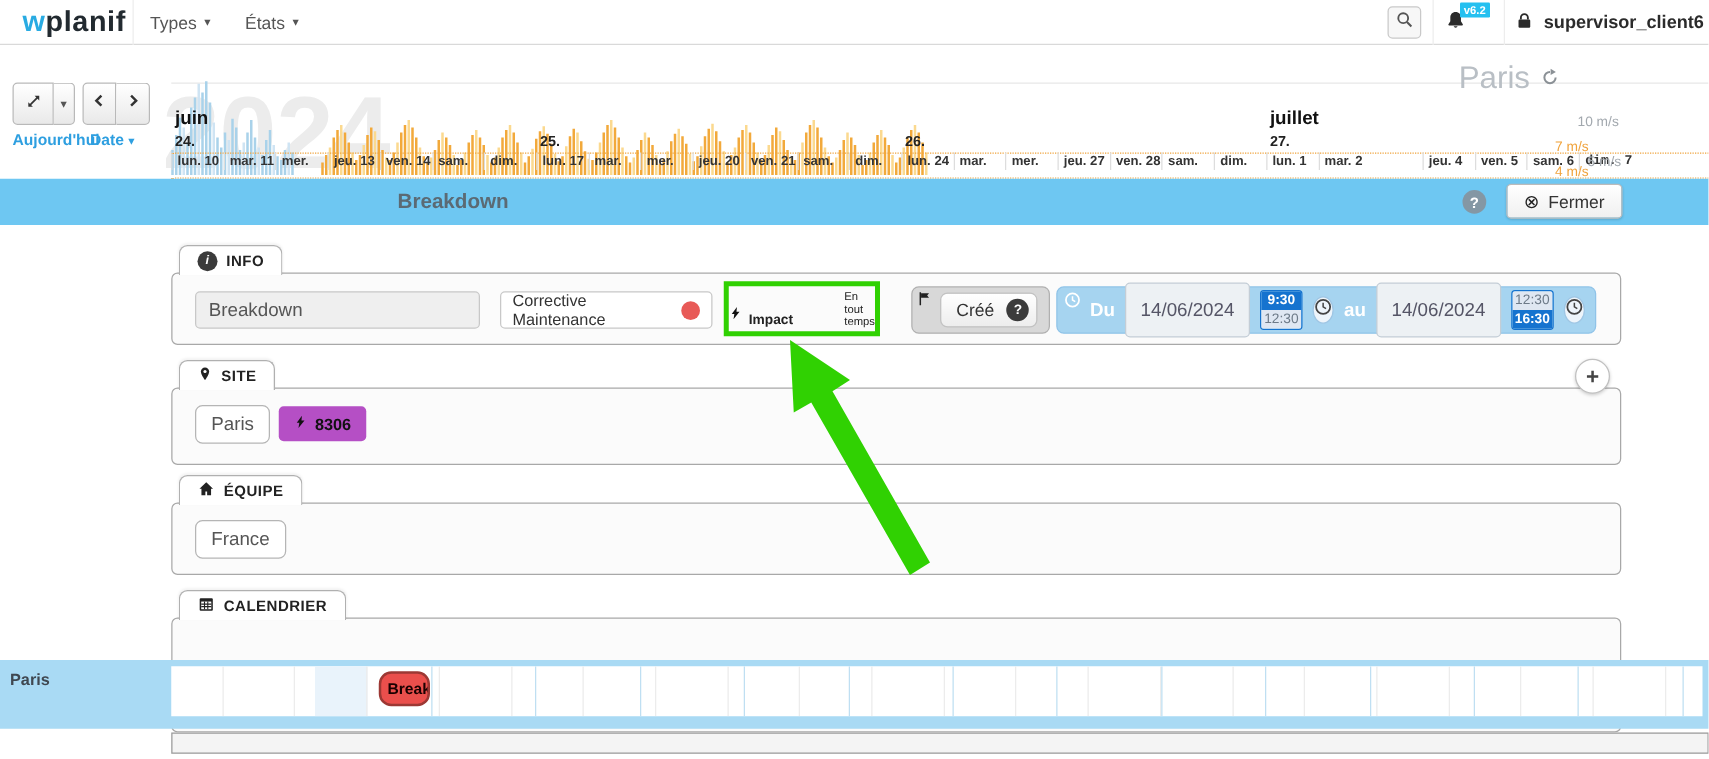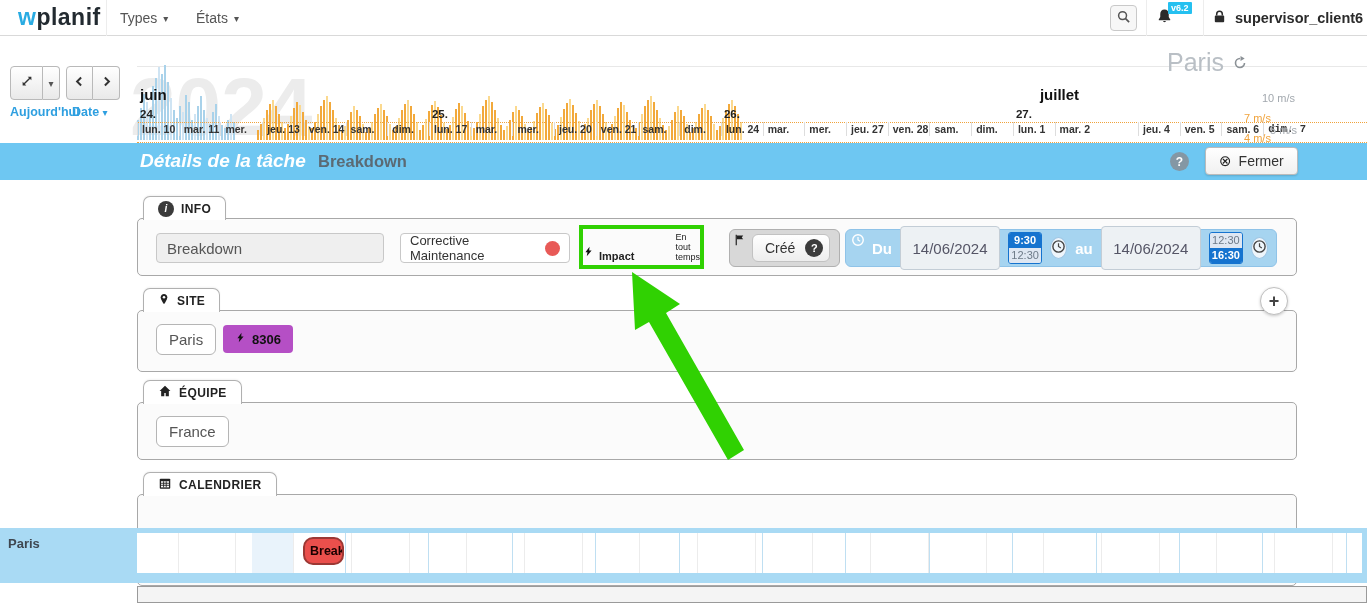--- a/index.html
+++ b/index.html
@@ -442,31 +442,30 @@
       <span class="day-label" style="left: 1096.33px; margin-top: 48px;">mer. 3</span>
       <span class="day-label" style="left: 1138.04px;">jeu. 4</span>
       <span class="day-label" style="left: 1179.75px;">ven. 5</span>
       <span class="day-label" style="left: 1221.46px;">sam. 6</span>
       <span class="day-label" style="left: 1263.17px; font-family: Liberation Mono, monospace;">dim. 7</span>
       <span class="week-label" style="left: 140px;">24.</span>
       <span class="week-label" style="left: 431.97px;">25.</span>
       <span class="week-label" style="left: 723.94px;">26.</span>
       <span class="week-label" style="left: 1015.91px;">27.</span>
       <span class="month-label" style="left: 140px;">juin</span>
-      <span class="month-label" style="left: 1015.91px; margin-left: 24px;">juillet</span>
+      <span class="month-label" style="left: 1015.91px;">juillet</span>
       <span class="scale-label" style="left: 1262px; top: 56px; color: rgb(162, 168, 174);">10 m/s</span>
       <span class="scale-label" style="left: 1244px; top: 76px; color: rgb(240, 163, 60);">7 m/s</span>
       <span class="scale-label" style="left: 1270px; top: 88px; color: rgb(162, 168, 174);">5 m/s</span>
       <span class="scale-label" style="left: 1244px; top: 96px; color: rgb(240, 163, 60);">4 m/s</span>
       <span class="wind-gridline" style="top: 86px;"></span>
       <span class="wind-gridline" style="top: 106px;"></span>
     </div>
 
   <div class="banner">
-    <span class="banner-title">Détails de la tâche</span>
     <span class="banner-task">Breakdown</span>
     <span class="help-circle">?</span>
     <div class="close-btn">
       <span class="otimes">⊗</span>
       <span>Fermer</span>
     </div>
   </div>
 
   <div class="tab" style="left:143px;top:196px">
     <span class="q-badge" style="width:16px;height:16px;font-size:10px;font-style:italic">i</span>

